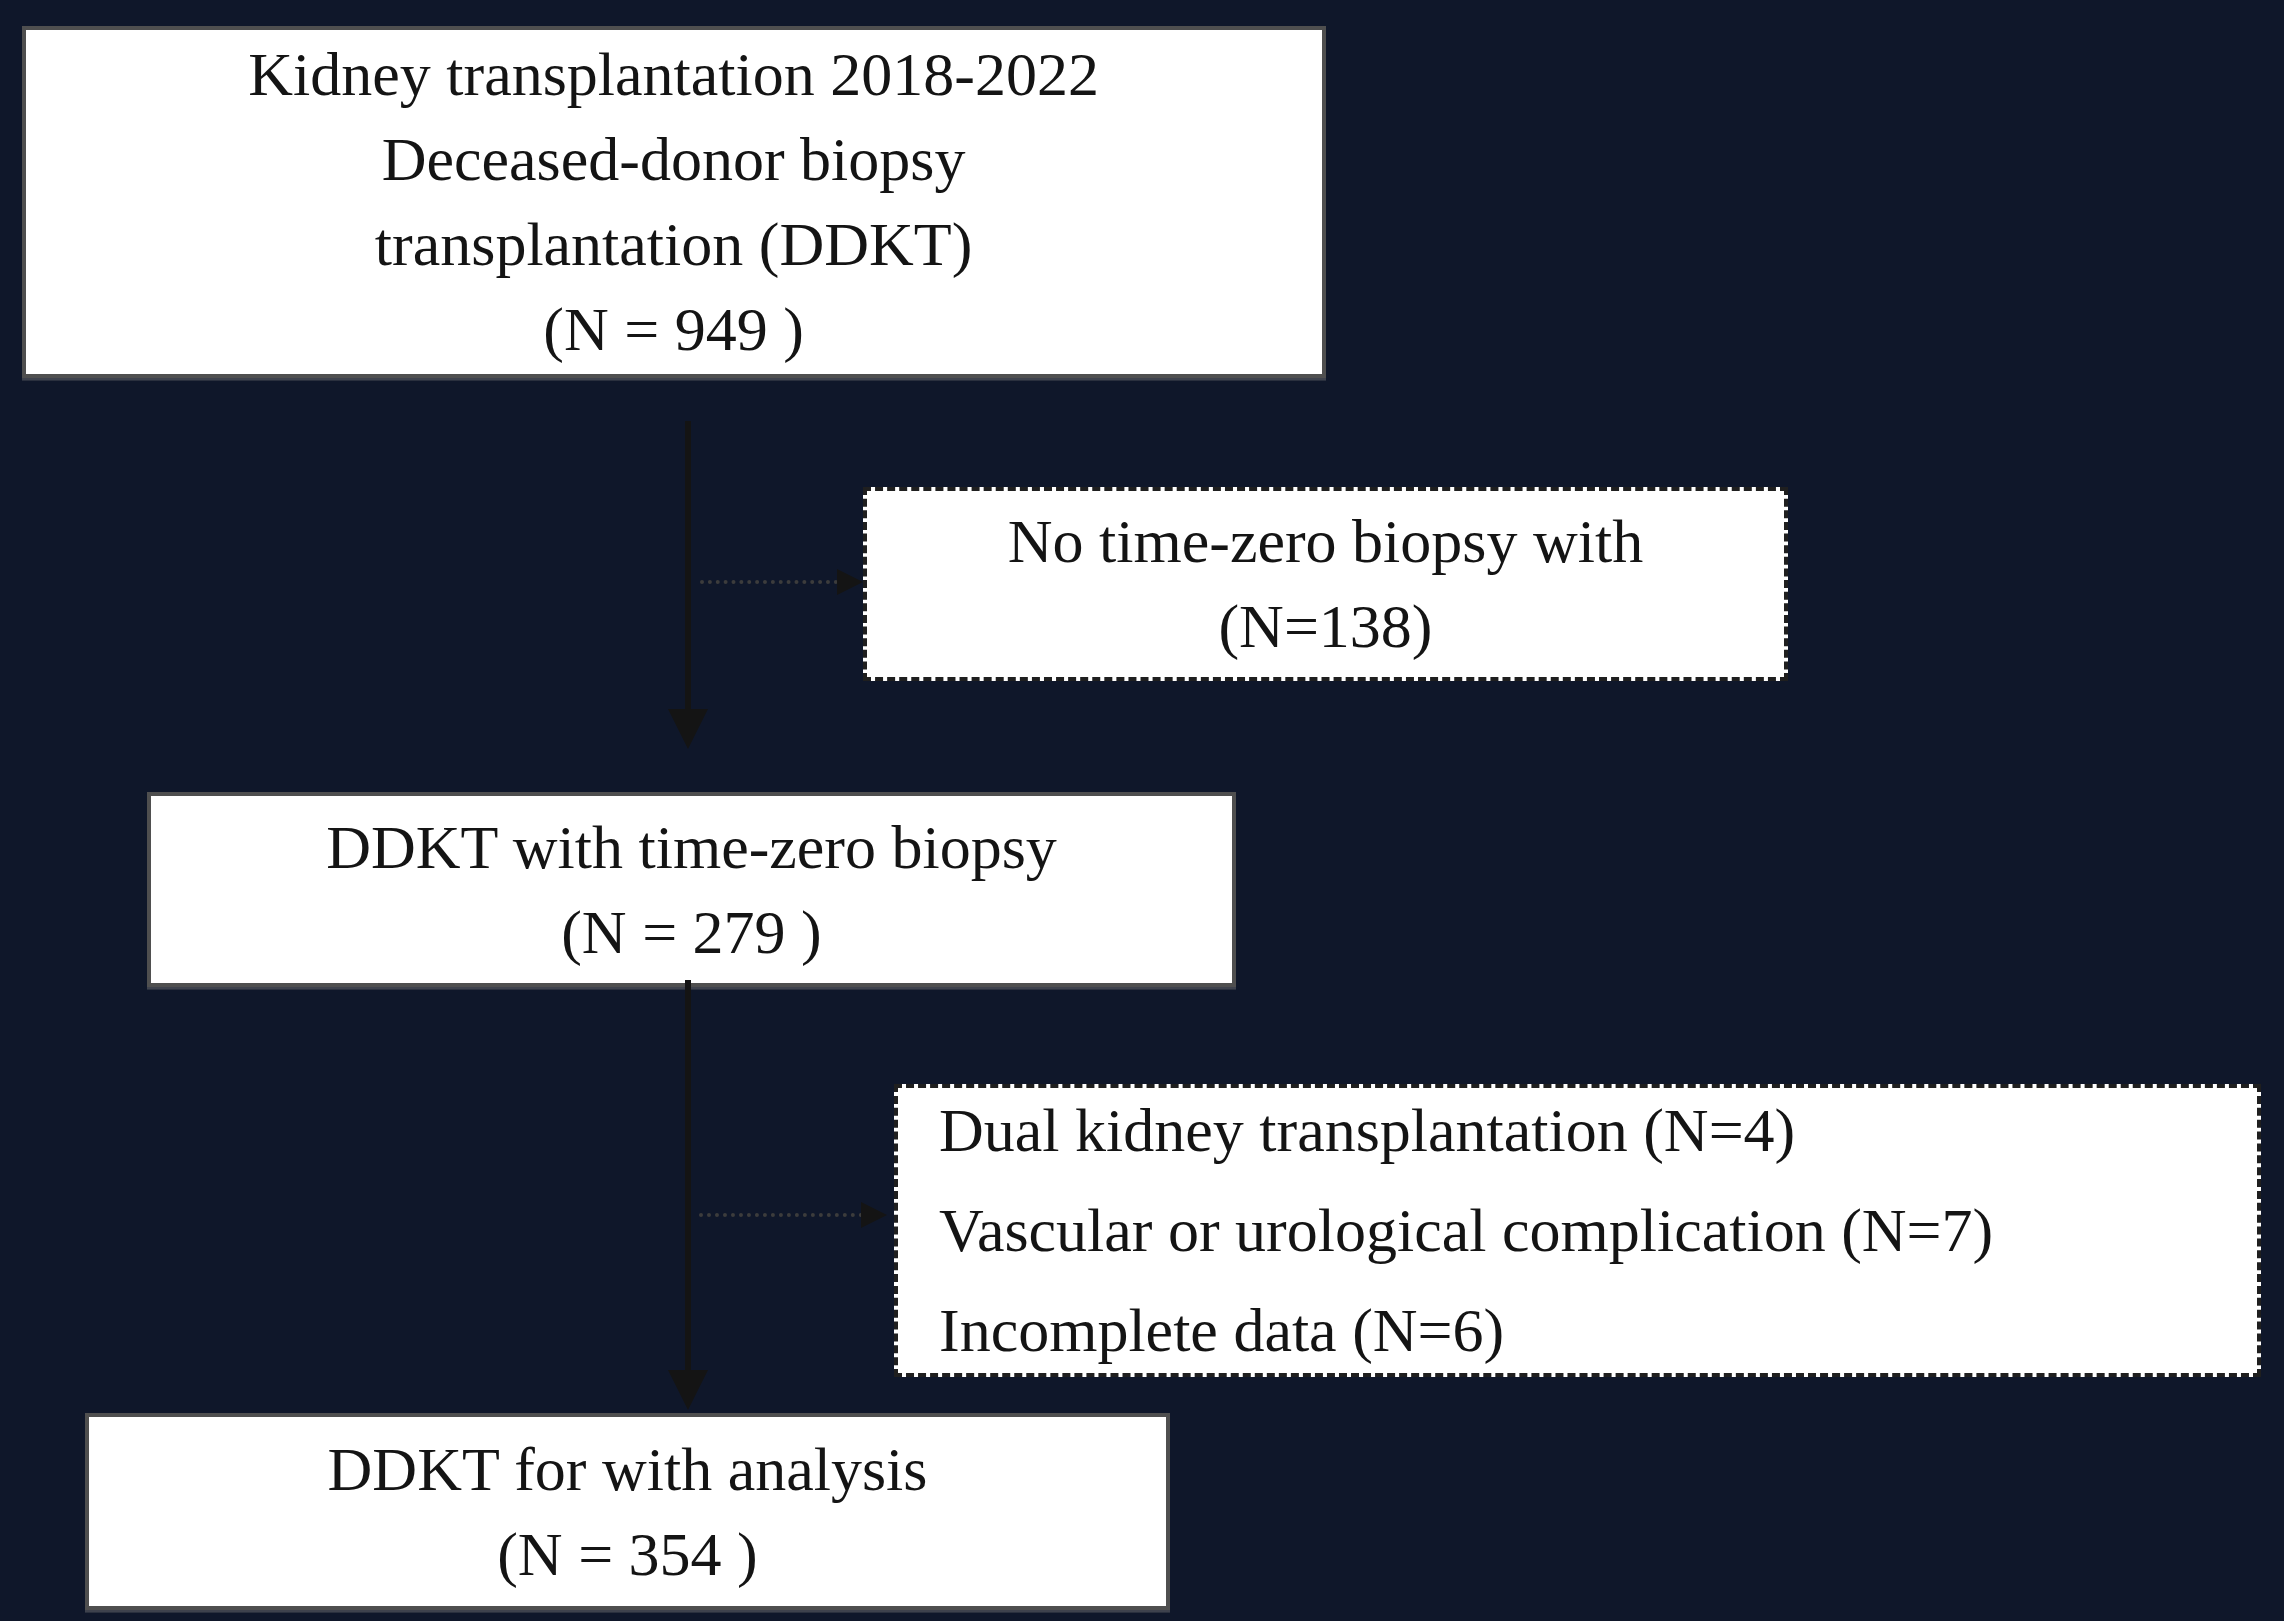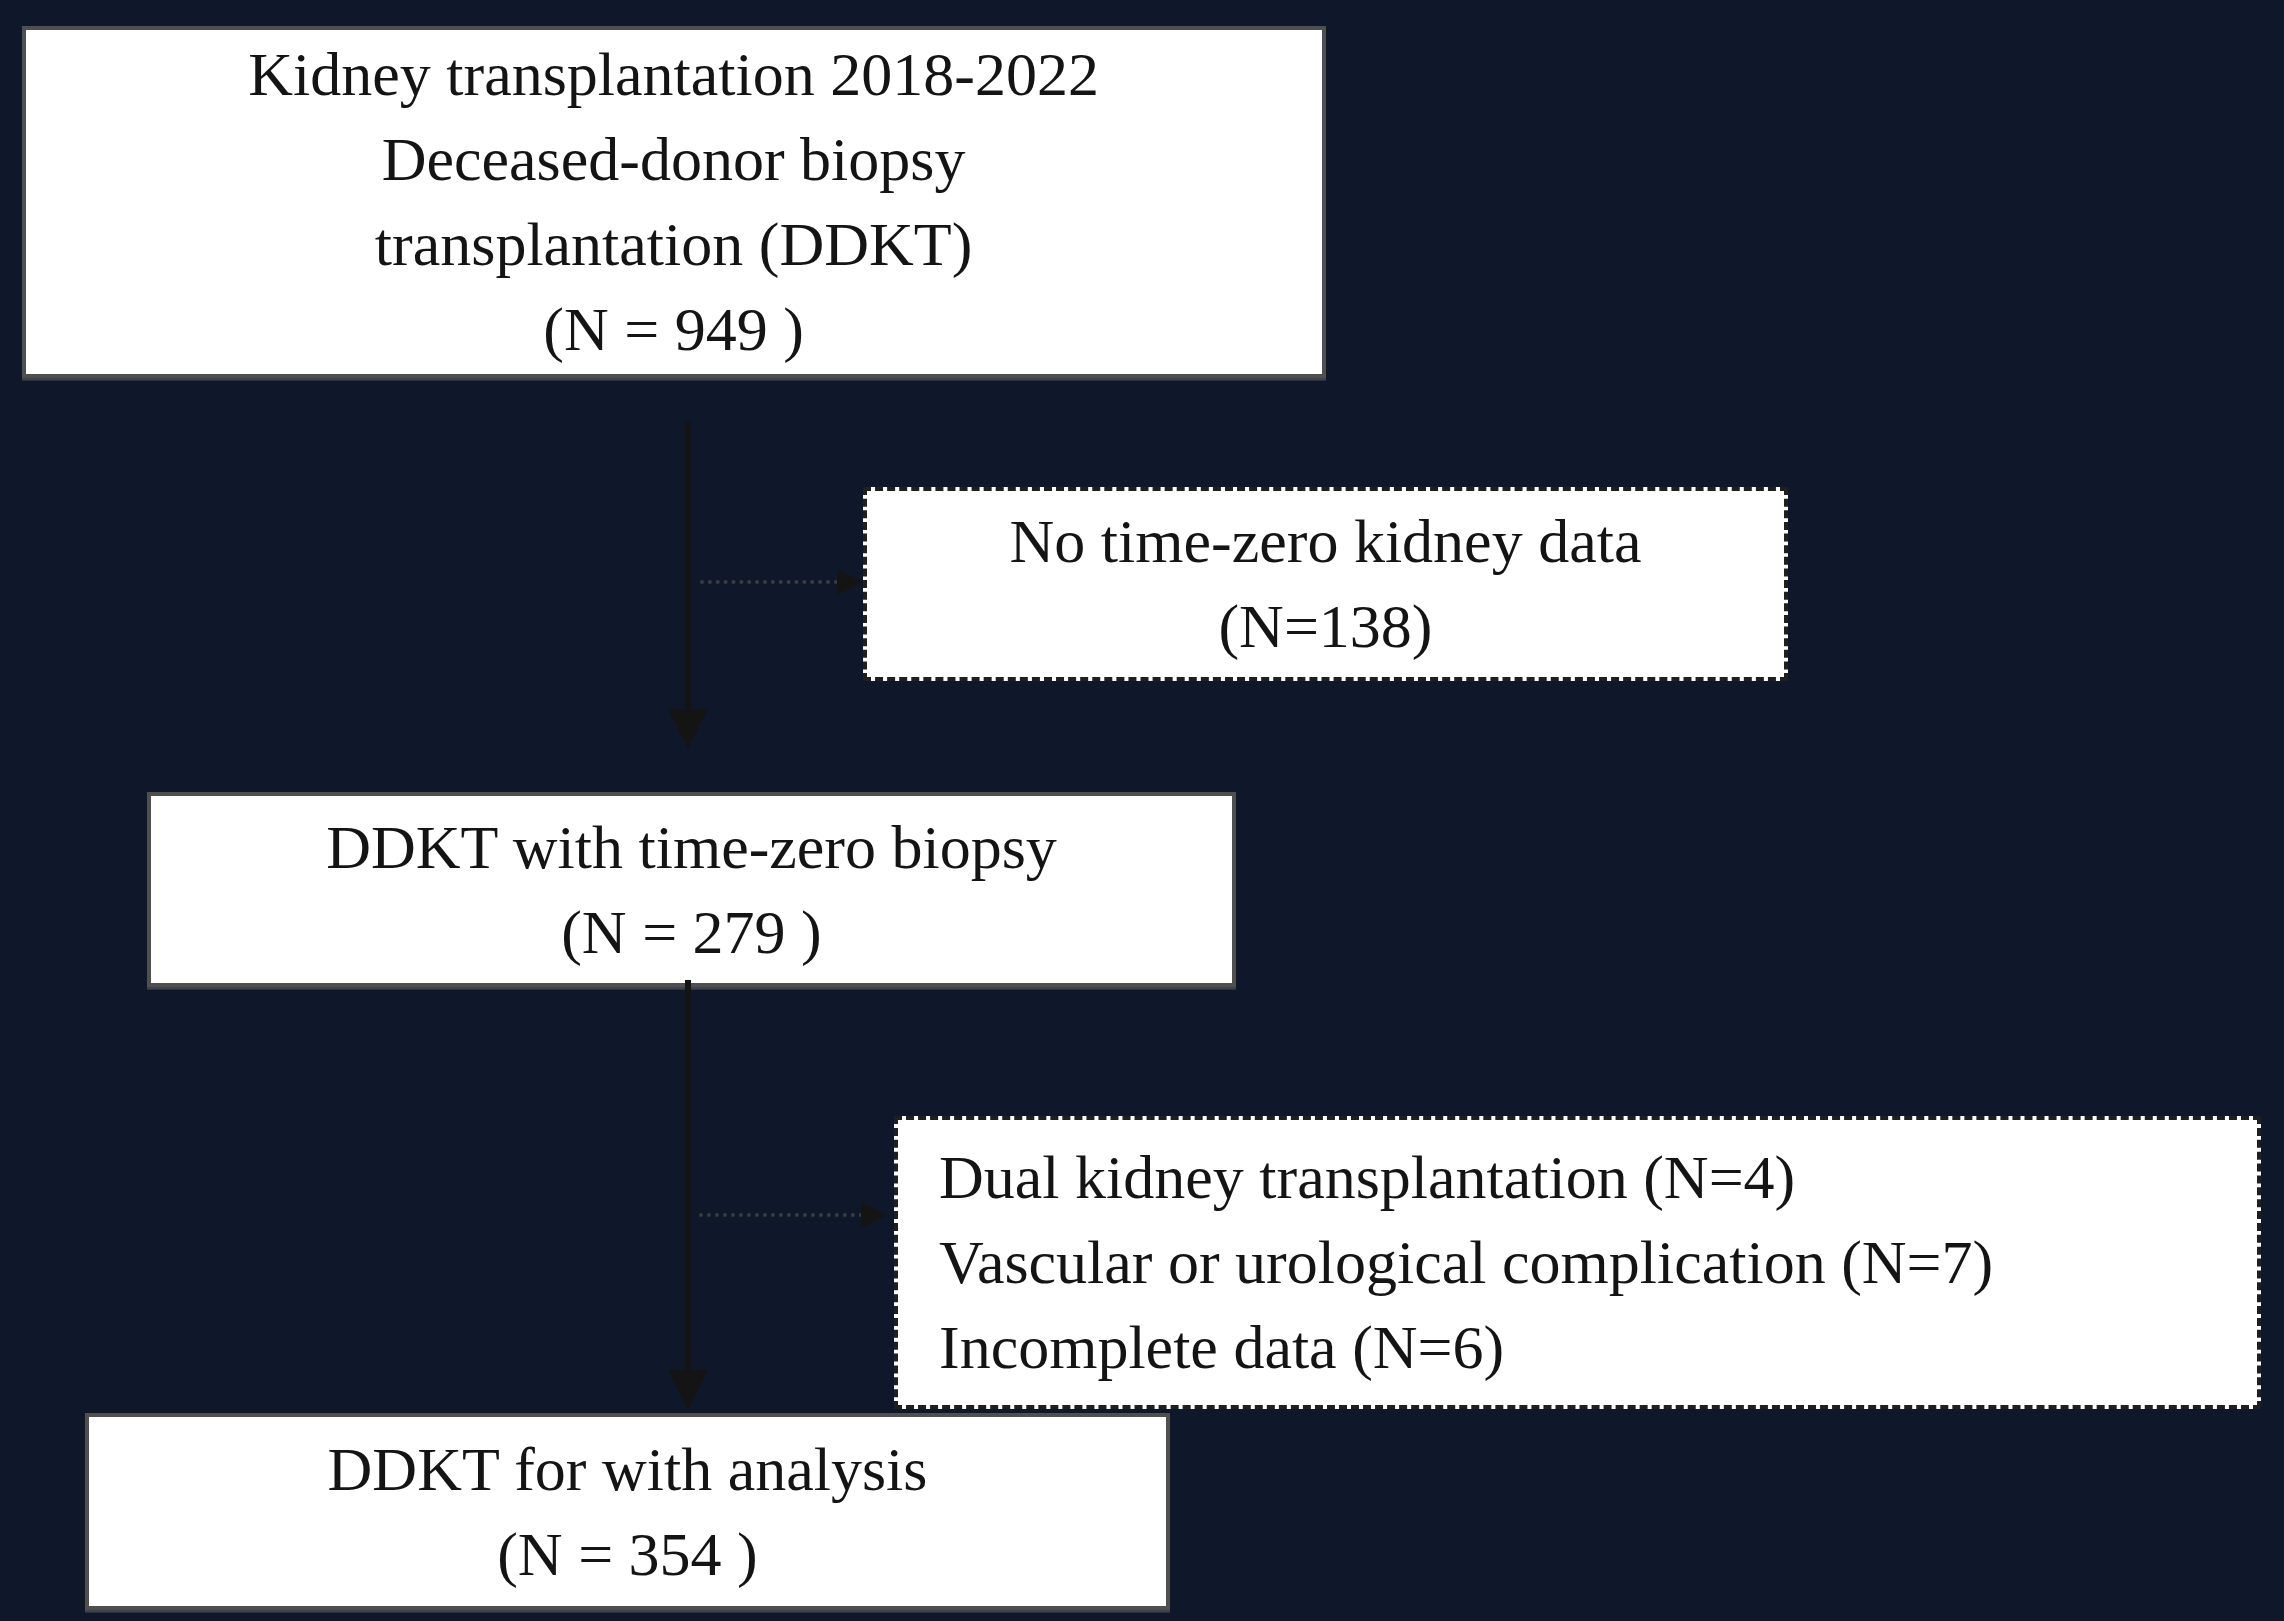--- a/index.html
+++ b/index.html
@@ -72,36 +72,36 @@
     <span class="line">(N = 949 )</span>
   </div>
 
   <div class="v-shaft" style="left:685px; top:421px; height:290px;"></div>
   <div class="v-head" style="left:668px; top:709px;"></div>
 
   <div class="h-dotted" style="left:700px; top:580px; width:138px;"></div>
   <div class="h-head" style="left:837px; top:569px;"></div>
 
   <div class="node dashed center" style="left:863px; top:487px; width:925px; height:194px;">
-    <span class="line">No time-zero kidney data</span>
+    <span class="line">No time-zero biopsy with</span>
     <span class="line">(N=138)</span>
   </div>
 
   <div class="node solid center" style="left:147px; top:747px; width:1089px; height:195px;margin-top:45px;">
     <span class="line">DDKT with time-zero biopsy</span>
     <span class="line">(N = 279 )</span>
   </div>
 
   <div class="v-shaft" style="left:685px; top:980px; height:390px;"></div>
   <div class="v-head" style="left:668px; top:1370px;"></div>
 
   <div class="h-dotted" style="left:699px; top:1213px; width:164px;"></div>
   <div class="h-head" style="left:861px; top:1202px;"></div>
 
-  <div class="node dashed left" style="left:894px; top:1116px; width:1367px; height:293px;">
+  <div class="node dashed left" style="left:894px; top:1084px; width:1367px; height:293px;justify-content:space-between;">
     <span class="line">Dual kidney transplantation (N=4)</span>
     <span class="line">Vascular or urological complication (N=7)</span>
     <span class="line">Incomplete data (N=6)</span>
   </div>
 
   <div class="node solid center" style="left:85px; top:1413px; width:1085px; height:197px;">
     <span class="line">DDKT for with analysis</span>
     <span class="line">(N = 354 )</span>
   </div>
 

